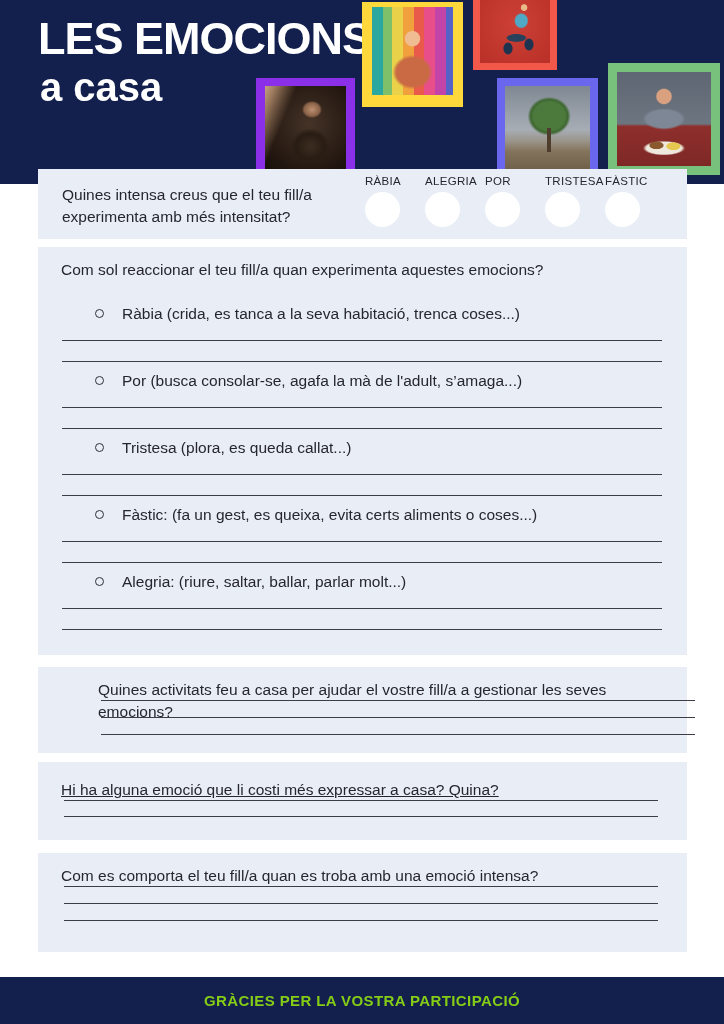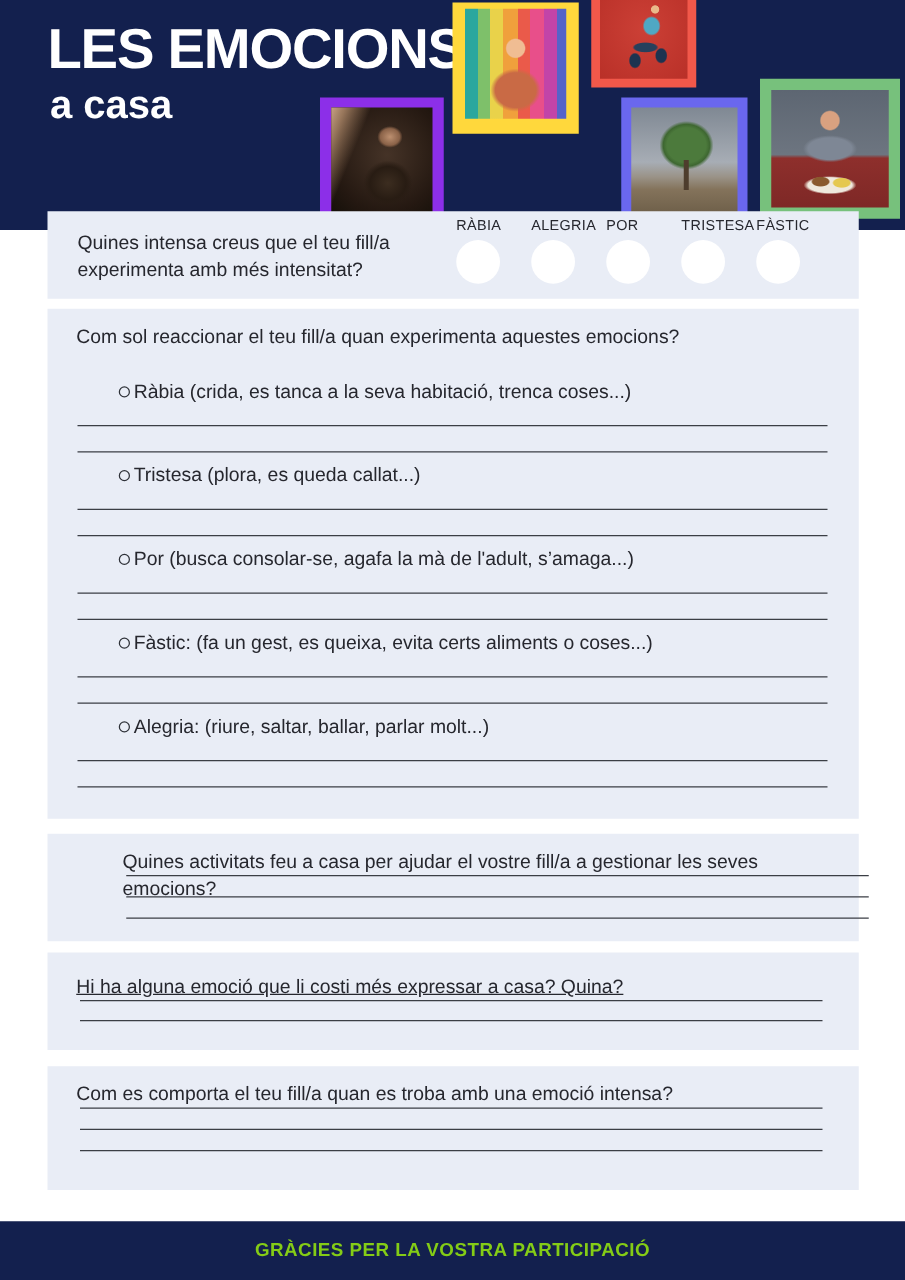--- a/index.html
+++ b/index.html
@@ -10,21 +10,21 @@
     color:#26272e;
   }
 
   
   .header {
     position:absolute; left:0; top:0; width:724px; height:184px;
     background:#13204e; overflow:hidden;
   }
   .title-block { position:absolute; left:38px; top:16px; color:#ffffff; }
   .title1 { font-size:45px; font-weight:bold; letter-spacing:-1px; line-height:1; }
-  .title2 { font-size:32px; font-weight:bold; margin-top:6px; padding-left:2px; line-height:1; }
+  .title2 { font-size:40px; font-weight:bold; margin-top:6px; padding-left:2px; line-height:1; }
 
   .frame { position:absolute; box-sizing:border-box; }
   .photo { position:absolute; inset:0; }
 
   .frame-por    { left:256px; top:78px;  width:99px;  height:100px; padding:8px 9px; background:#8c2fe8; }
   .frame-alegria{ left:362px; top:2px;   width:101px; height:105px; padding:5px 10px 12px; background:#ffd83c; }
   .frame-corre  { left:473px; top:-10px; width:84px;  height:80px;  padding:7px; background:#f2584a; }
   .frame-trist  { left:497px; top:78px;  width:101px; height:100px; padding:8px; background:#6a67ee; }
   .frame-fastic { left:608px; top:63px;  width:112px; height:112px; padding:9px; background:#77c17c; }
   .frame .photo { position:relative; width:100%; height:100%; }
@@ -84,21 +84,21 @@
 
   .q1-question { position:absolute; left:24px; top:15px; width:300px; }
 
   .options { position:absolute; left:327px; top:6px; display:flex; gap:10px; }
   .option  { width:50px; display:flex; flex-direction:column; align-items:flex-start; }
   .opt-label { font-size:11.5px; letter-spacing:0.3px; white-space:nowrap; color:#26272e; }
   .opt-circle { width:35px; height:35px; border-radius:50%; background:#ffffff; margin-top:5px; }
 
   .bullet-list { margin-top:23px; }
   .b-item { margin-bottom:8px; }
-  .b-row  { display:flex; align-items:center; gap:3px; padding-left:57px; height:21px; }
+  .b-row  { display:flex; align-items:center; gap:18px; padding-left:57px; height:21px; }
   .ring   { width:7px; height:7px; border:1.5px solid #2e3138; border-radius:50%; flex:none; }
 
   .wline { height:0; border-bottom:1.6px solid #3b3e45; width:600px; margin-left:24px; }
   .b-item .wline { margin-top:16px; }
   .b-item .wline + .wline { margin-top:20px; }
 
   .lines-3 .wline, .lines-2 .wline { width:594px; margin-left:26px; }
   .panel-q3 .wline:first-of-type { margin-top:10px; }
   .panel-q3 .wline + .wline { margin-top:16px; }
   .panel-q4 .wline:first-of-type { margin-top:12px; }
@@ -176,30 +176,30 @@
           <span class="ring"></span>
           <span class="q-text">Ràbia (crida, es tanca a la seva habitació, trenca coses...)</span>
         </div>
         <div class="wline"></div>
         <div class="wline"></div>
       </div>
 
       <div class="b-item">
         <div class="b-row">
           <span class="ring"></span>
+          <span class="q-text">Por (busca consolar-se, agafa la mà de l'adult, s’amaga...)</span>
+        </div>
+        <div class="wline"></div>
+        <div class="wline"></div>
+      </div>
+
+      <div class="b-item">
+        <div class="b-row">
+          <span class="ring"></span>
           <span class="q-text">Tristesa (plora, es queda callat...)</span>
-        </div>
-        <div class="wline"></div>
-        <div class="wline"></div>
-      </div>
-
-      <div class="b-item">
-        <div class="b-row">
-          <span class="ring"></span>
-          <span class="q-text">Por (busca consolar-se, agafa la mà de l'adult, s’amaga...)</span>
         </div>
         <div class="wline"></div>
         <div class="wline"></div>
       </div>
 
       <div class="b-item">
         <div class="b-row">
           <span class="ring"></span>
           <span class="q-text">Fàstic: (fa un gest, es queixa, evita certs aliments o coses...)</span>
         </div>

